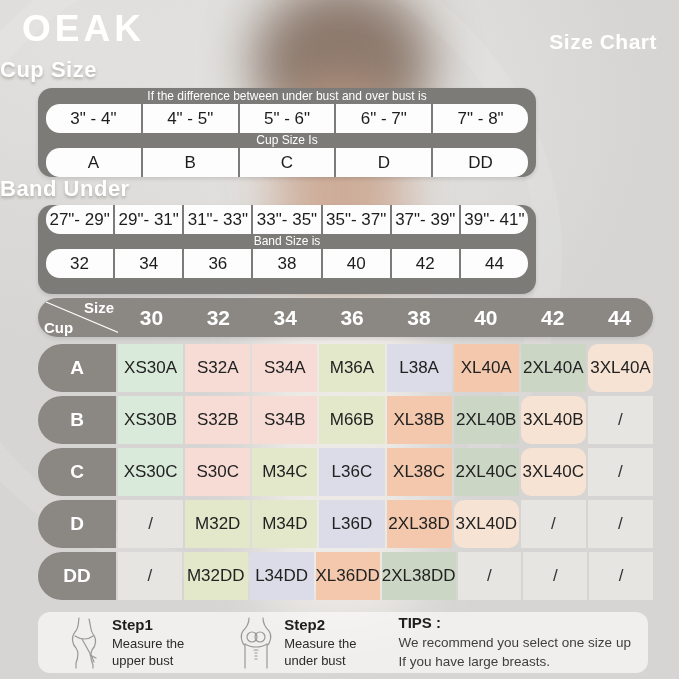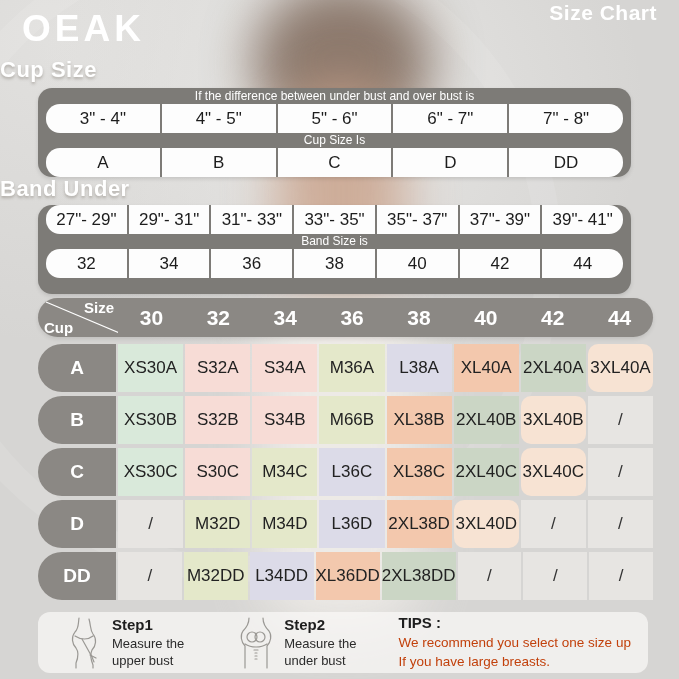--- a/index.html
+++ b/index.html
@@ -16,28 +16,28 @@
       radial-gradient(circle at 8% 6%, rgba(228,227,225,.8) 0%, rgba(228,227,225,0) 34%);
   }
   .bg-ring{position:absolute;left:-90px;top:-70px;width:600px;height:600px;border-radius:50%;
     border:26px solid rgba(255,255,255,.10);}
   .fig{position:absolute;filter:blur(26px);z-index:0;}
   .fig-hair{left:252px;top:-18px;width:180px;height:160px;background:#6e5545;border-radius:50%;opacity:.75;}
   .fig-skin{left:276px;top:80px;width:130px;height:230px;background:#c9a189;border-radius:45%;opacity:.8;}
   .fig-dress{left:262px;top:295px;width:158px;height:330px;background:#f0ede9;border-radius:50px;opacity:.9;}
 
   .logo{position:absolute;left:22px;top:8px;z-index:2;color:#fff;font-size:37px;font-weight:bold;letter-spacing:4px;}
-  .page-title{position:absolute;right:22px;top:1px;z-index:2;color:#fff;font-size:21px;font-weight:bold;letter-spacing:.5px;}
+  .page-title{position:absolute;right:22px;top:30px;z-index:2;color:#fff;font-size:21px;font-weight:bold;letter-spacing:.5px;}
 
   .sec-title{position:absolute;left:0;width:100%;text-align:left;z-index:2;color:#fff;
     font-size:22px;font-weight:bold;letter-spacing:.5px;text-shadow:0 2px 3px rgba(90,80,70,.35);}
   .cup-title{top:57px;}
   .band-title{top:176px;}
 
-  .range-table{position:absolute;left:38px;width:593px;height:89px;z-index:2;
+  .range-table{position:absolute;left:38px;width:498px;height:89px;z-index:2;
     background:var(--dark);border-radius:14px;overflow:hidden;
     box-shadow:0 2px 4px rgba(0,0,0,.12);}
   .cup-table{top:88px;}
   .band-table{top:205px;}
   .bar{height:16px;line-height:16px;text-align:center;color:#fff;font-size:12px;}
   .bar2{height:15px;line-height:15px;}
   .white-row{display:flex;height:29px;margin:0 8px;background:#fdfdfd;border-radius:14px;overflow:hidden;}
   .wcell{flex:1;display:flex;align-items:center;justify-content:center;
     font-size:17px;color:#1d1d1d;border-left:2px solid var(--dark);}
   .wcell:first-child{border-left:none;}
@@ -66,21 +66,21 @@
   .footer{position:absolute;left:38px;top:612px;width:610px;height:61px;z-index:2;
     background:rgba(252,251,249,.68);border-radius:12px;display:flex;align-items:center;
     padding:0;box-sizing:border-box;}
   .step-icon{width:36px;height:52px;flex:none;margin-left:28px;margin-right:10px;}
   .step-icon svg{width:100%;height:100%;}
   .step-block{margin-right:26px;}
   .step-title{font-weight:bold;font-size:15px;color:#1e1e1e;margin-bottom:3px;}
   .step-line{font-size:13px;color:#2b2b2b;line-height:1.3;}
   .tips-block{margin-left:16px;}
   .tips-title{font-weight:bold;font-size:15px;color:#1e1e1e;margin-bottom:3px;}
-  .tips-line{font-size:13.5px;color:#c2410c;line-height:1.35;}
+  .tips-line{font-size:13.5px;color:#404040;line-height:1.35;}
 </style>
 </head>
 <body>
 
 <div class="page">
   <div class="bg-grad"></div>
   <div class="bg-ring"></div>
   <div class="fig fig-hair"></div>
   <div class="fig fig-skin"></div>
   <div class="fig fig-dress"></div>

